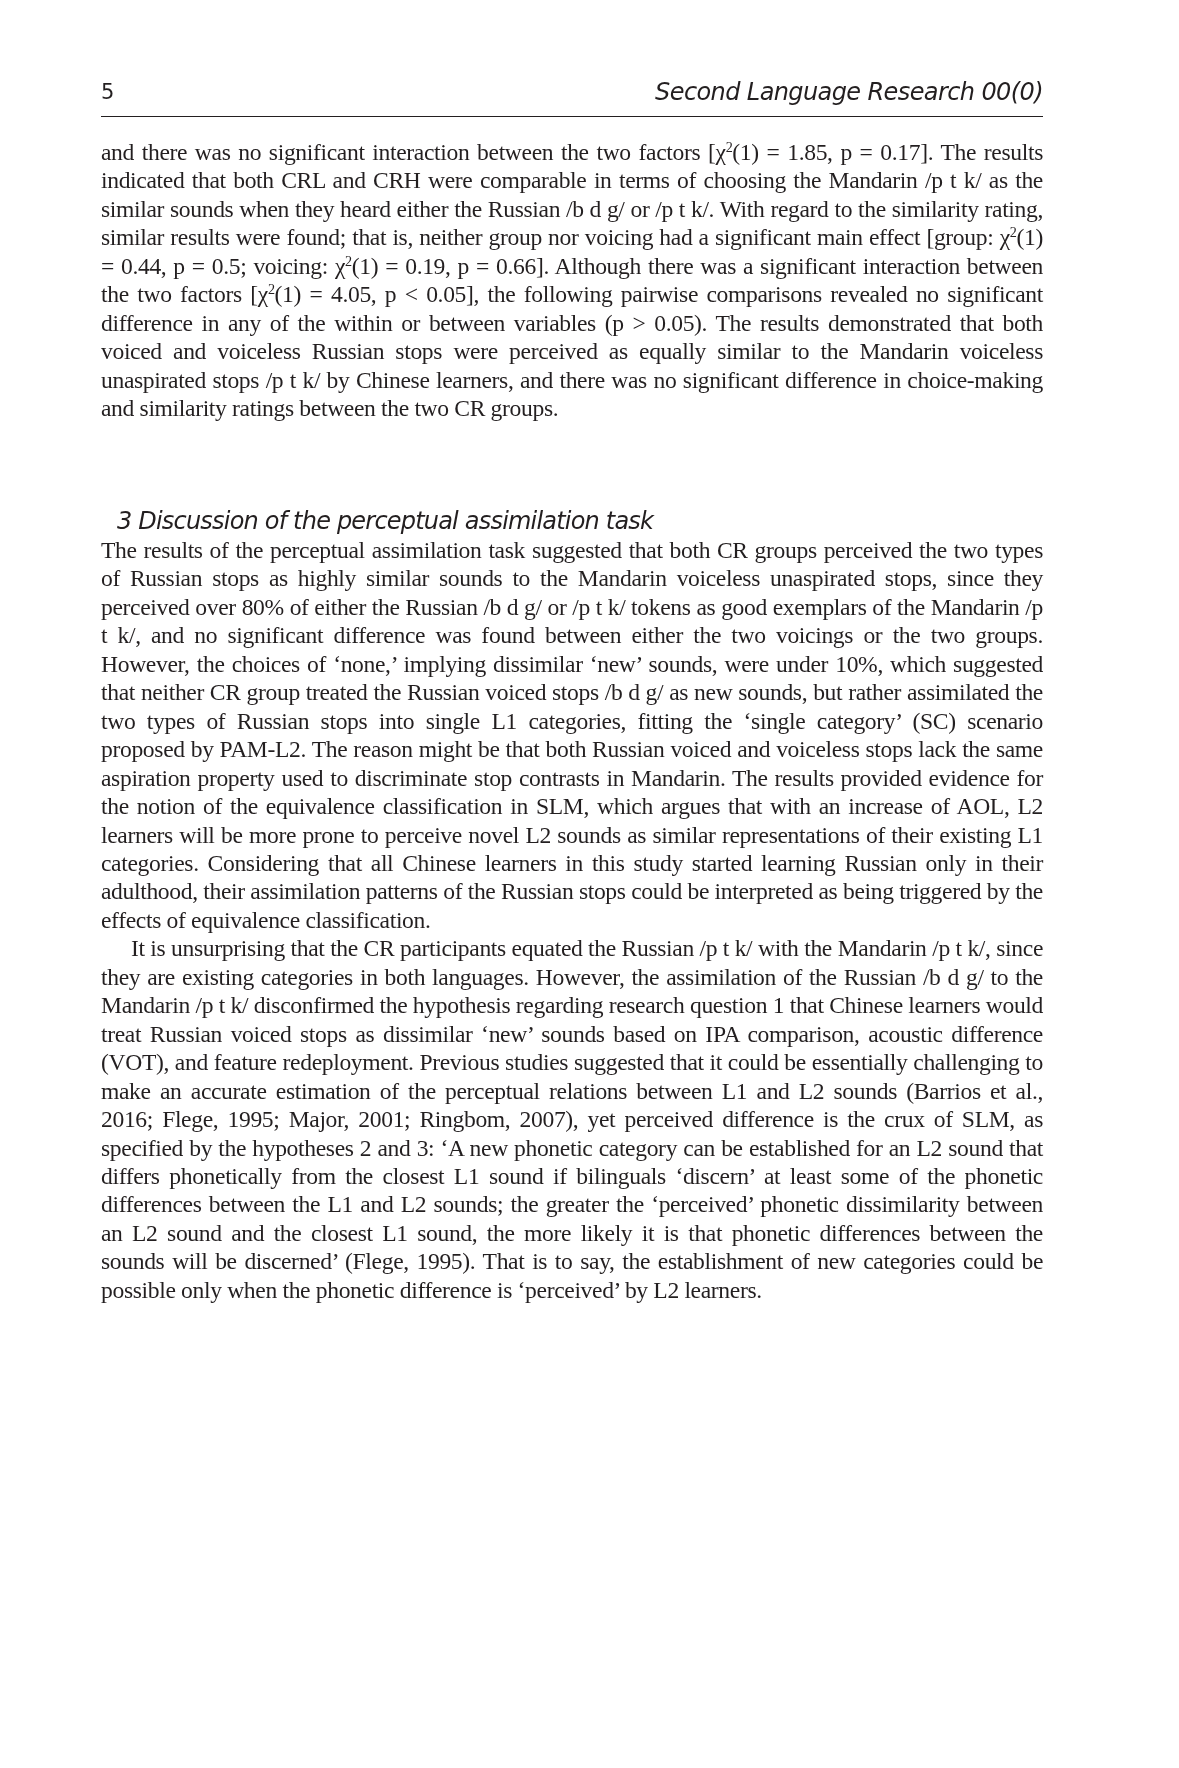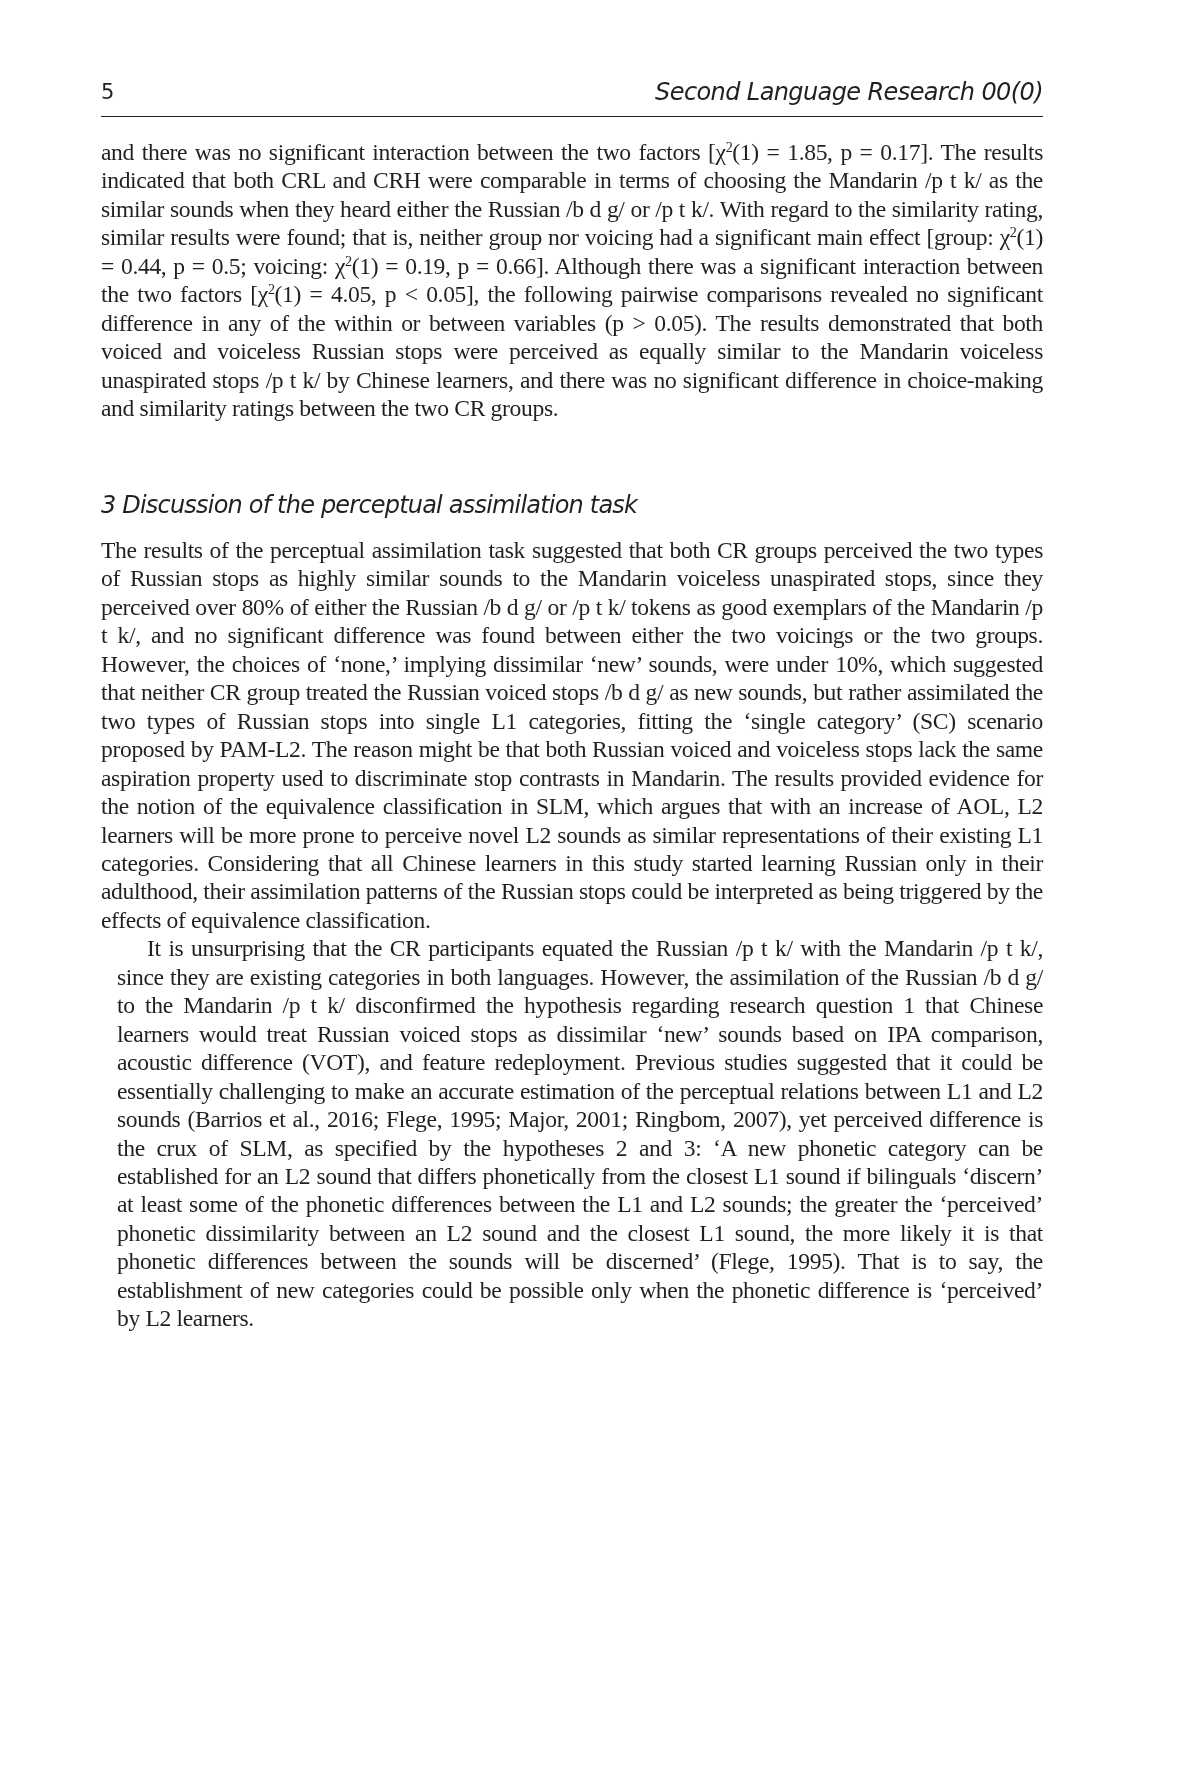--- a/index.html
+++ b/index.html
@@ -61,32 +61,31 @@
     }
     .section-heading {
       position: absolute;
       top: 490px;
       left: 0;
       font-family: "DejaVu Sans", sans-serif;
       font-style: italic;
       font-size: 24px;
       line-height: 30px;
       letter-spacing: -0.8px;
-      margin: 0;
+      margin: 16px;
       font-weight: normal;
     }
     .para-2 {
       position: absolute;
       top: 536px;
       left: 0;
       width: 942px;
     }
     .para-3 {
       text-indent: 30px;
-      margin-left: 16px;
     }
     sup {
       font-size: 0.6em;
       line-height: 0;
       vertical-align: 0.55em;
     }
   </style>
 </head>
 <body>
 

